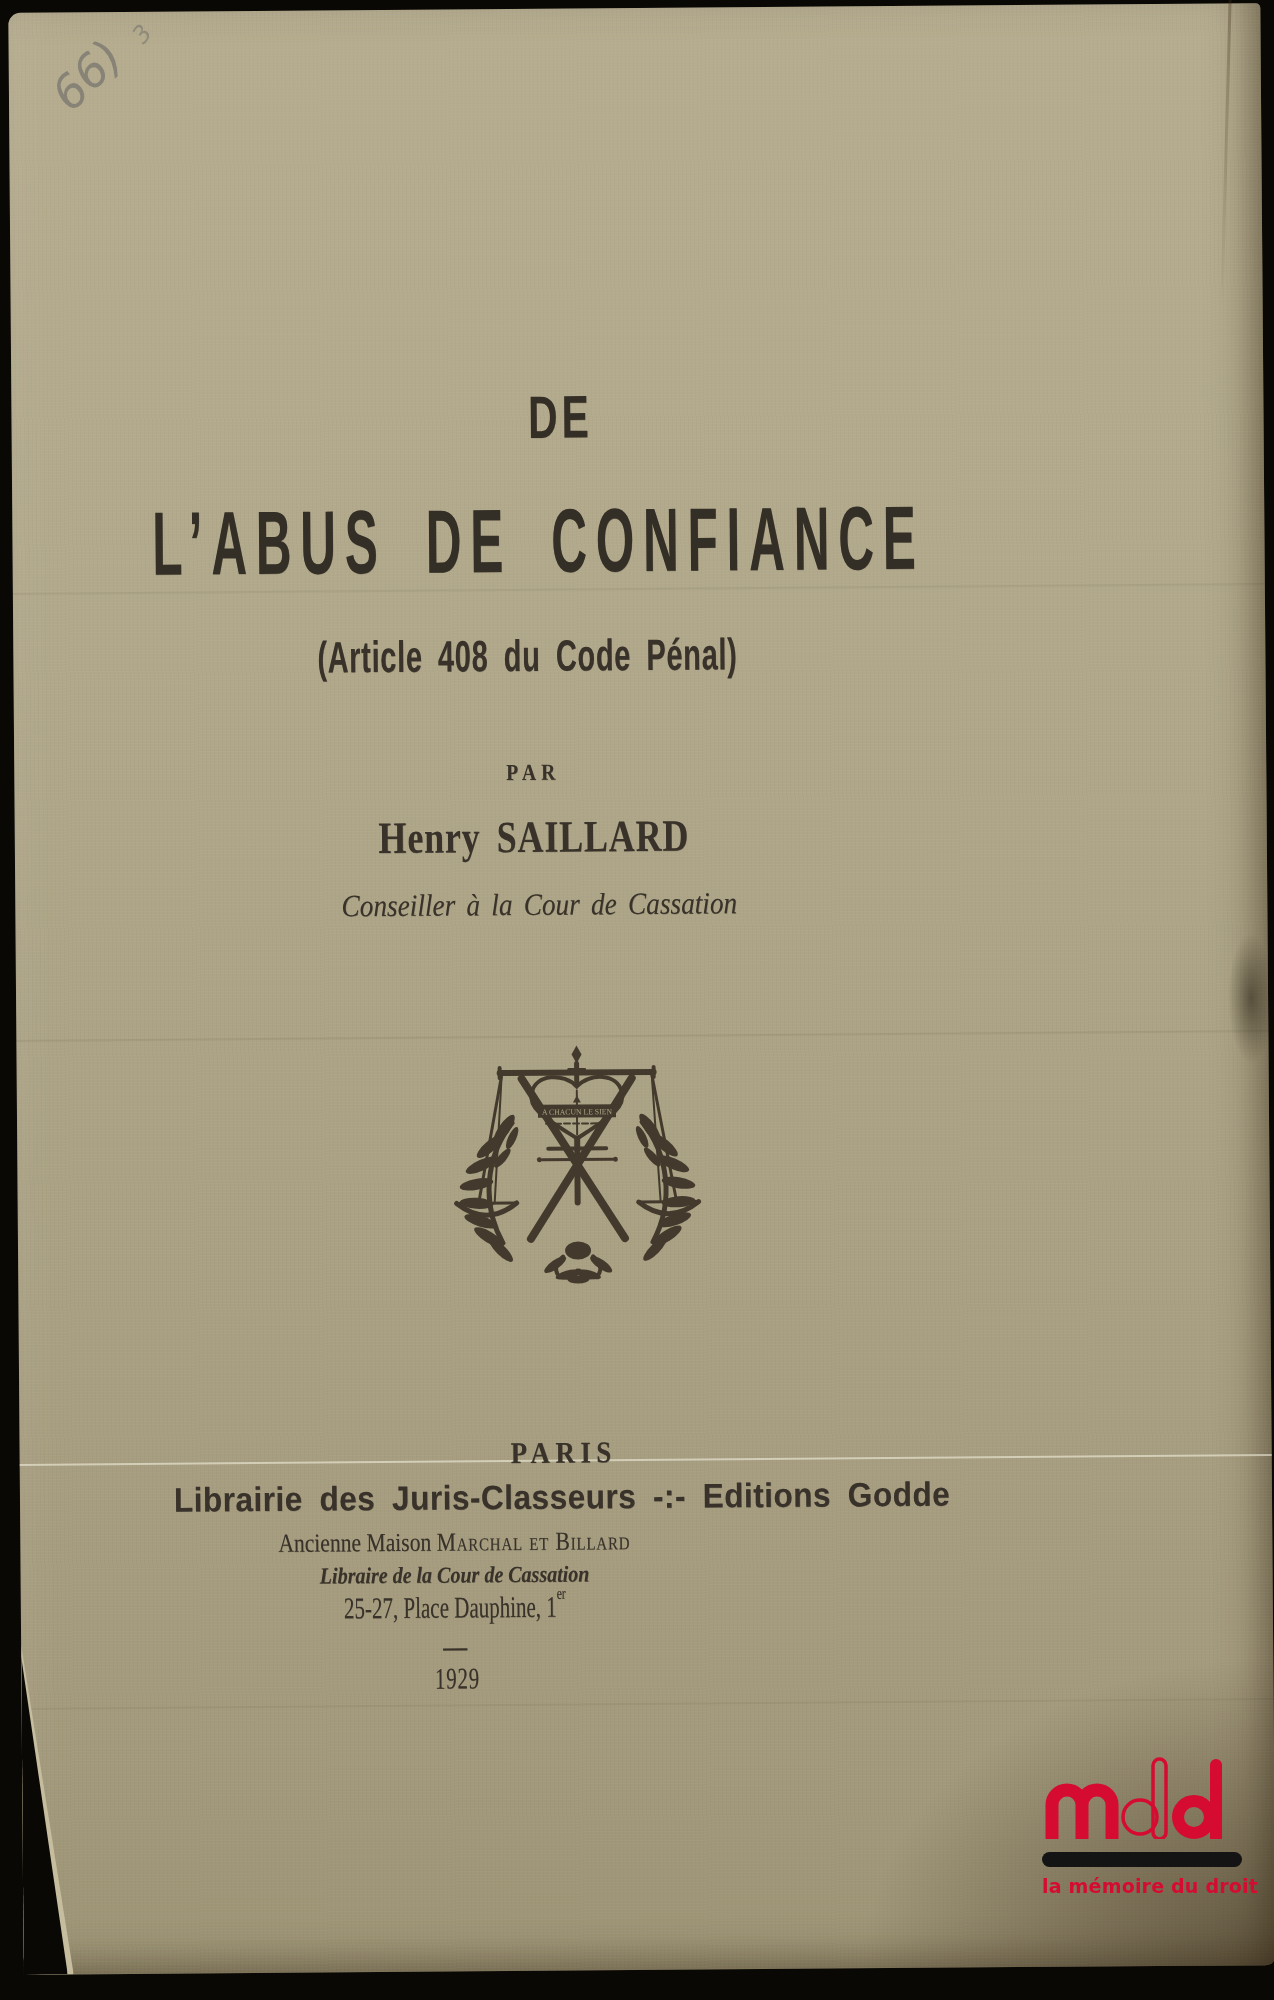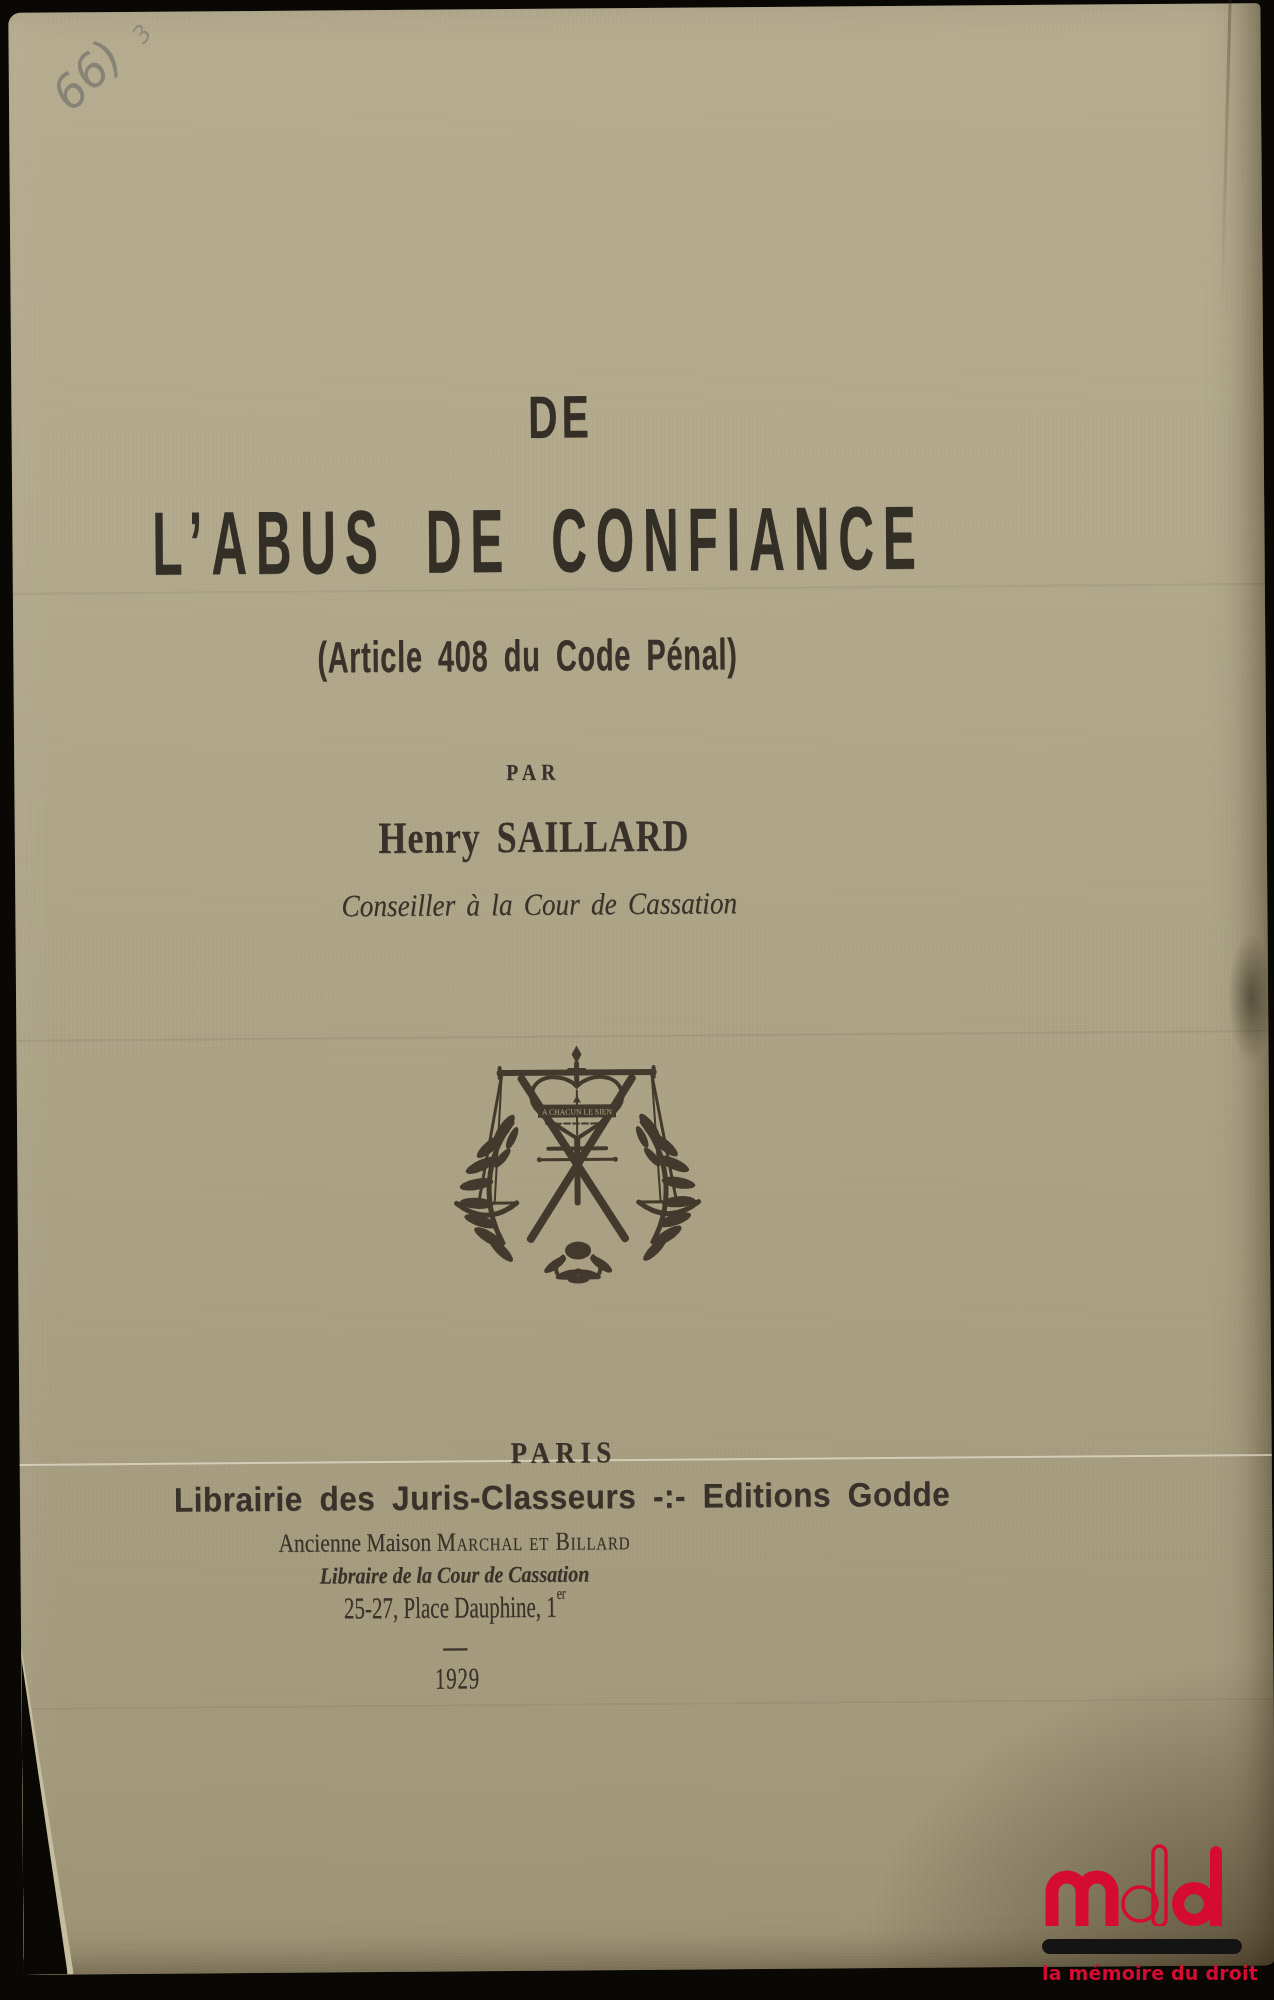--- a/index.html
+++ b/index.html
@@ -90,21 +90,21 @@
   .t-address  {top:1583px;font-size:30px;
                transform:translateX(calc(-50% - 192px)) scaleX(0.7);}
   .t-address sup{font-size:0.55em;position:relative;top:-0.45em;letter-spacing:0;}
   .t-dash     {top:1622px;font-size:30px;font-weight:bold;
                transform:translateX(calc(-50% - 192px)) scaleX(0.8);}
   .t-year     {top:1654px;font-size:30px;letter-spacing:1px;
                transform:translateX(calc(-50% - 190px)) scaleX(0.7);}
   
   .emblem{position:absolute;left:425px;top:1034px;width:270px;height:250px;opacity:0.92;}
   
-  .watermark{position:absolute;left:1042px;top:1842px;width:206px;}
+  .watermark{position:absolute;left:1042px;top:1755px;width:206px;}
   .watermark .bar{height:15px;border-radius:8px;background:#141414;margin:9px 0 8px 0;width:200px;}
   .watermark .tagline{
     font-family:"DejaVu Sans","Liberation Sans",sans-serif;font-weight:bold;
     color:#d60b31;font-size:19px;letter-spacing:0.2px;white-space:nowrap;
   }
 </style>
 </head>
 <body>
 
 <div class="cover">

